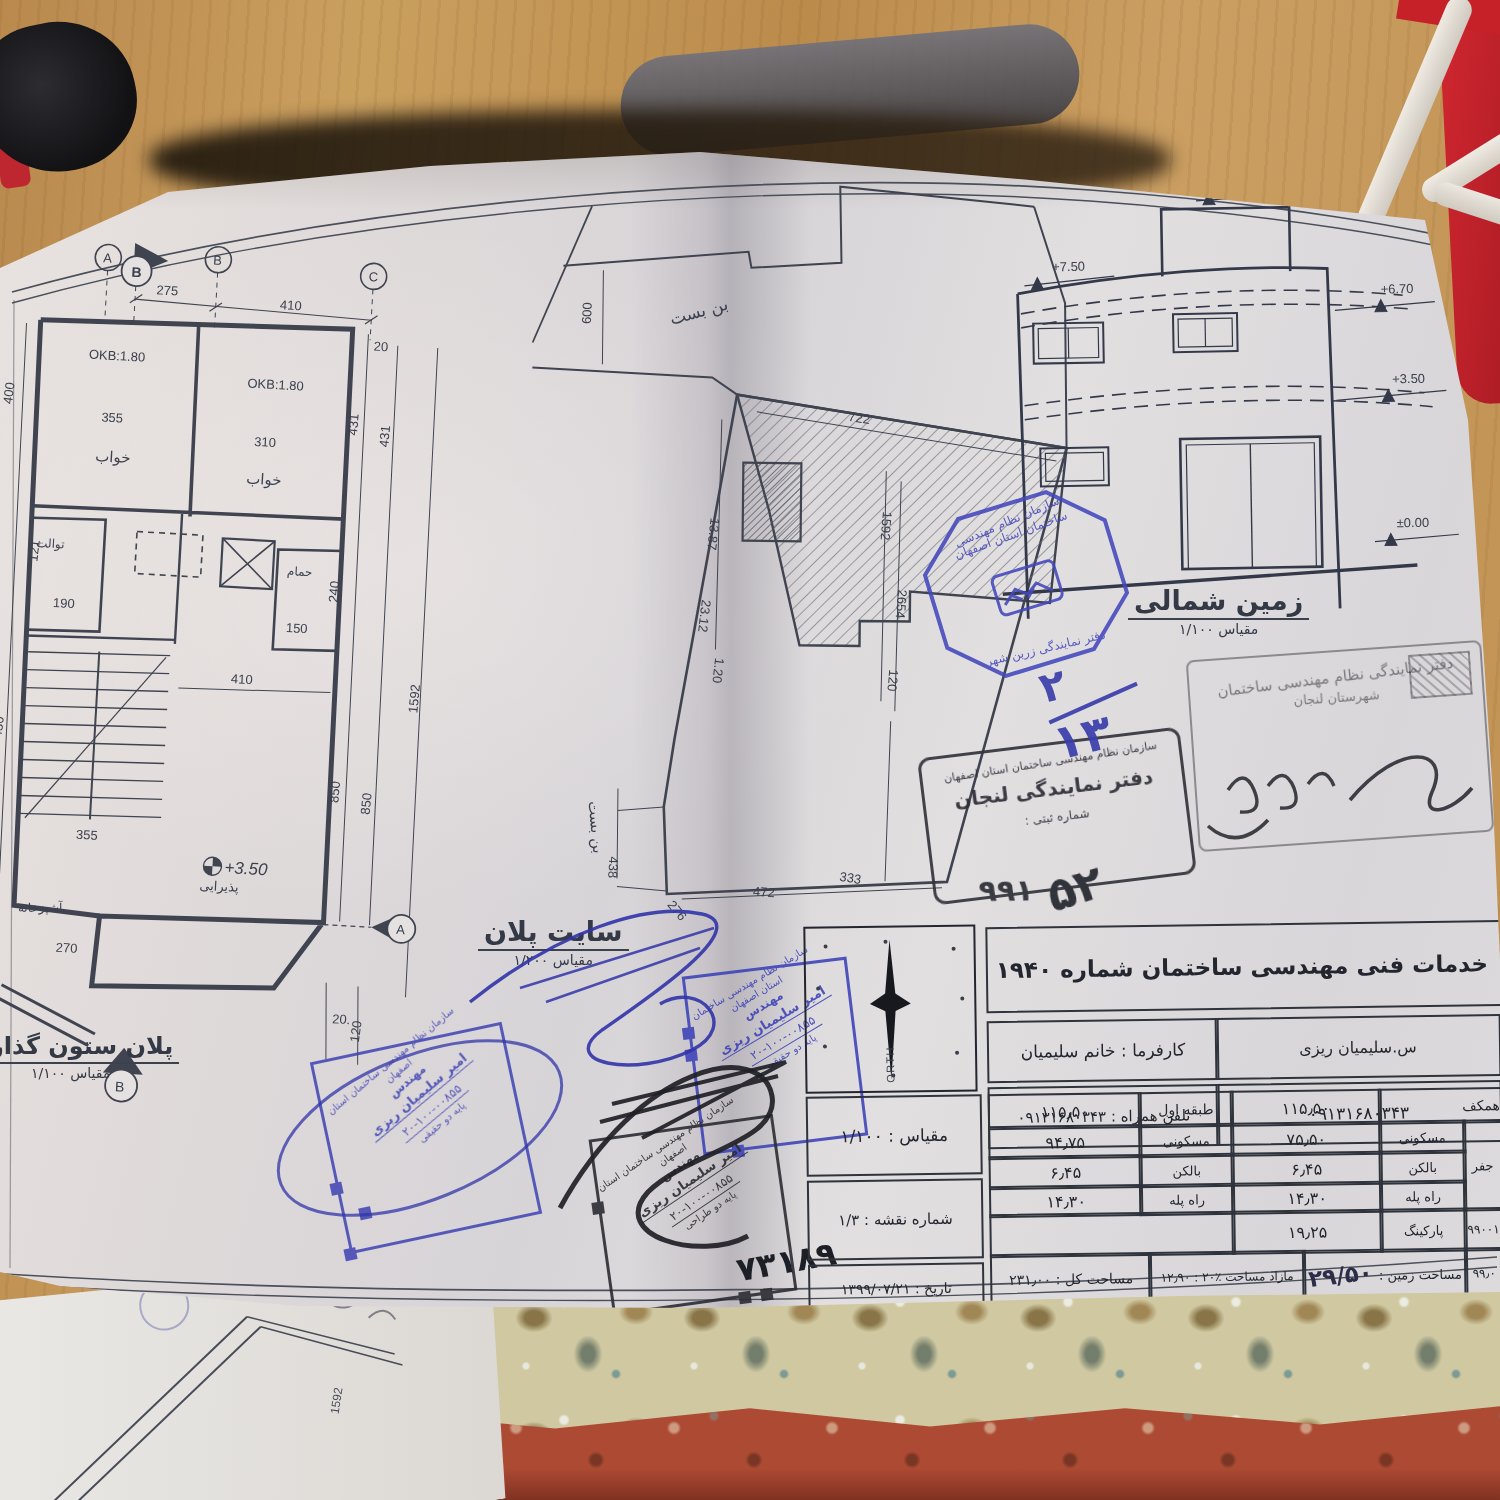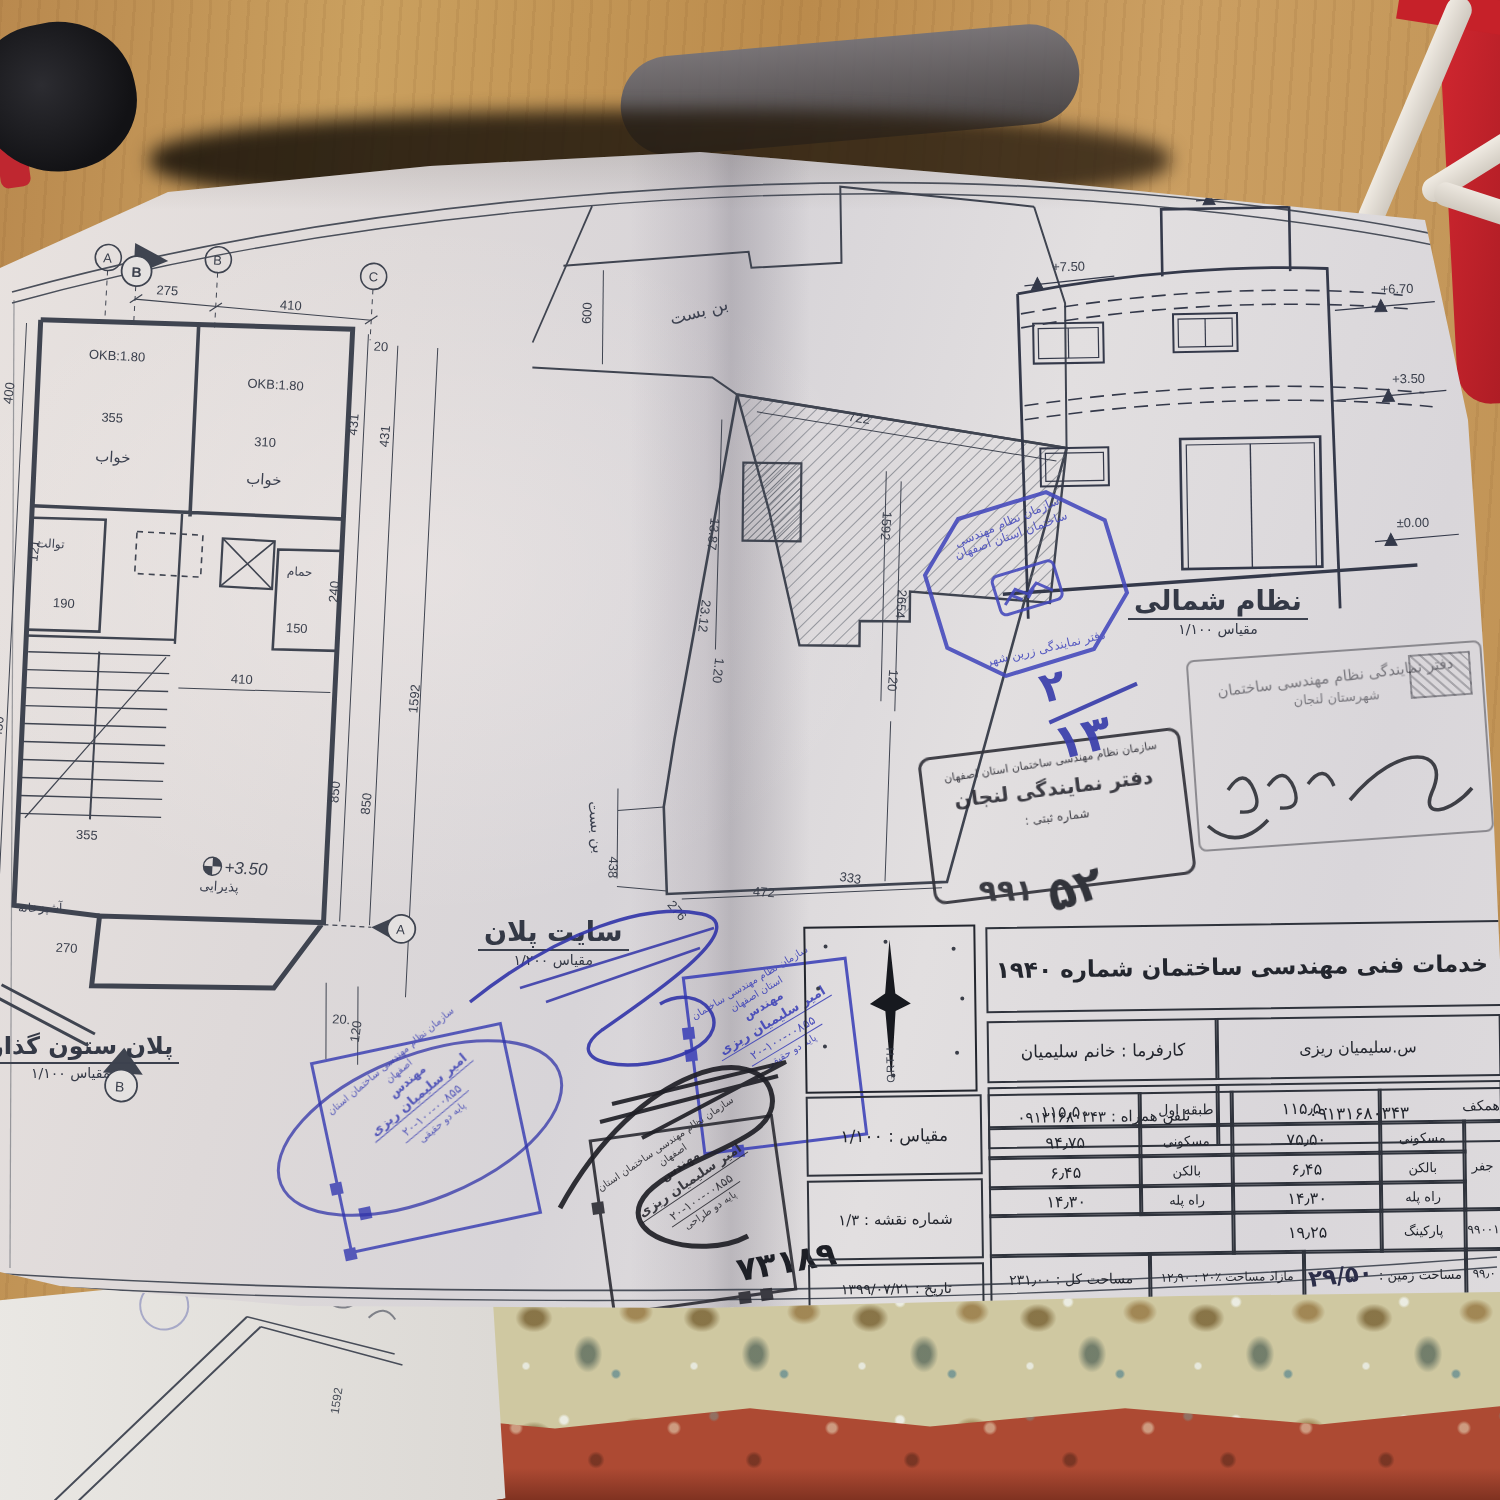--- a/index.html
+++ b/index.html
@@ -343,21 +343,21 @@
         </g>
         <text class="dim" x="242" y="20" font-size="16">+9.30</text>
         <text class="dim" x="70" y="98" font-size="16">+7.50</text>
         <text class="dim" x="398" y="126" font-size="16">+6.70</text>
         <text class="dim" x="408" y="216" font-size="16">+3.50</text>
         <text class="dim" x="410" y="360" font-size="16">±0.00</text>
       </svg>
     </div>
 
     <div class="dtitle" style="left:1128px;top:585px">
-      <span class="big">نظام شمالی</span>
+      <span class="big">زمین شمالی</span>
       <span class="sc">مقیاس   ۱/۱۰۰</span>
     </div>
 
     <div class="stamp octa abs">
       <svg class="abs" width="196" height="172" style="left:0;top:0">
         <polygon points="52,4 144,4 192,48 192,124 144,168 52,168 4,124 4,48" fill="none" stroke="#4348bc" stroke-width="4"></polygon>
         <rect x="66" y="70" width="64" height="40" rx="6" fill="none" stroke="#4348bc" stroke-width="3"></rect>
         <path d="M72,100 l14,-12 l11,8 l11,-8 l14,12 M80,92 l10,8 M104,92 l-8,8" stroke="#4348bc" stroke-width="3" fill="none"></path>
       </svg>
       <div class="oc1">سازمان نظام مهندسی</div>

